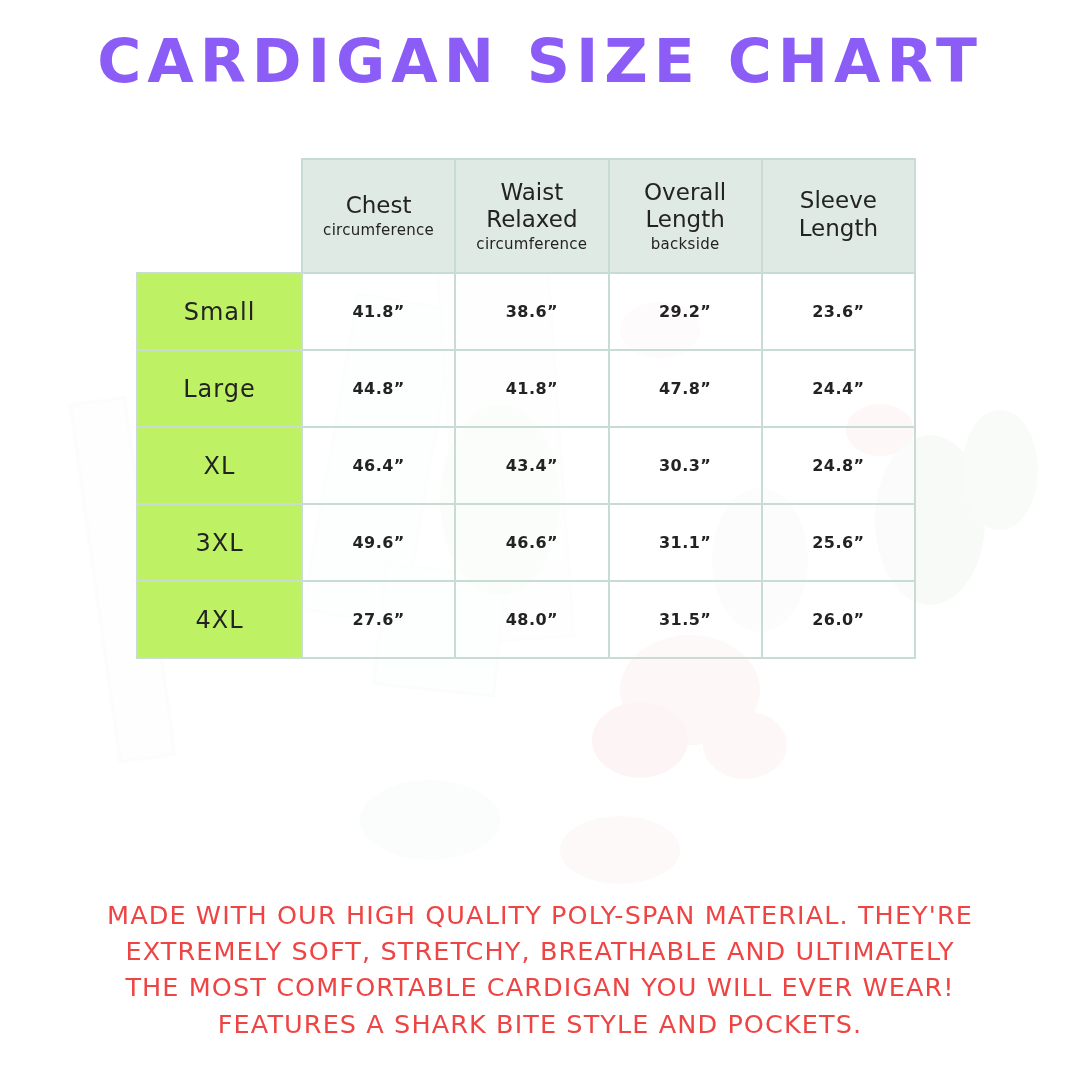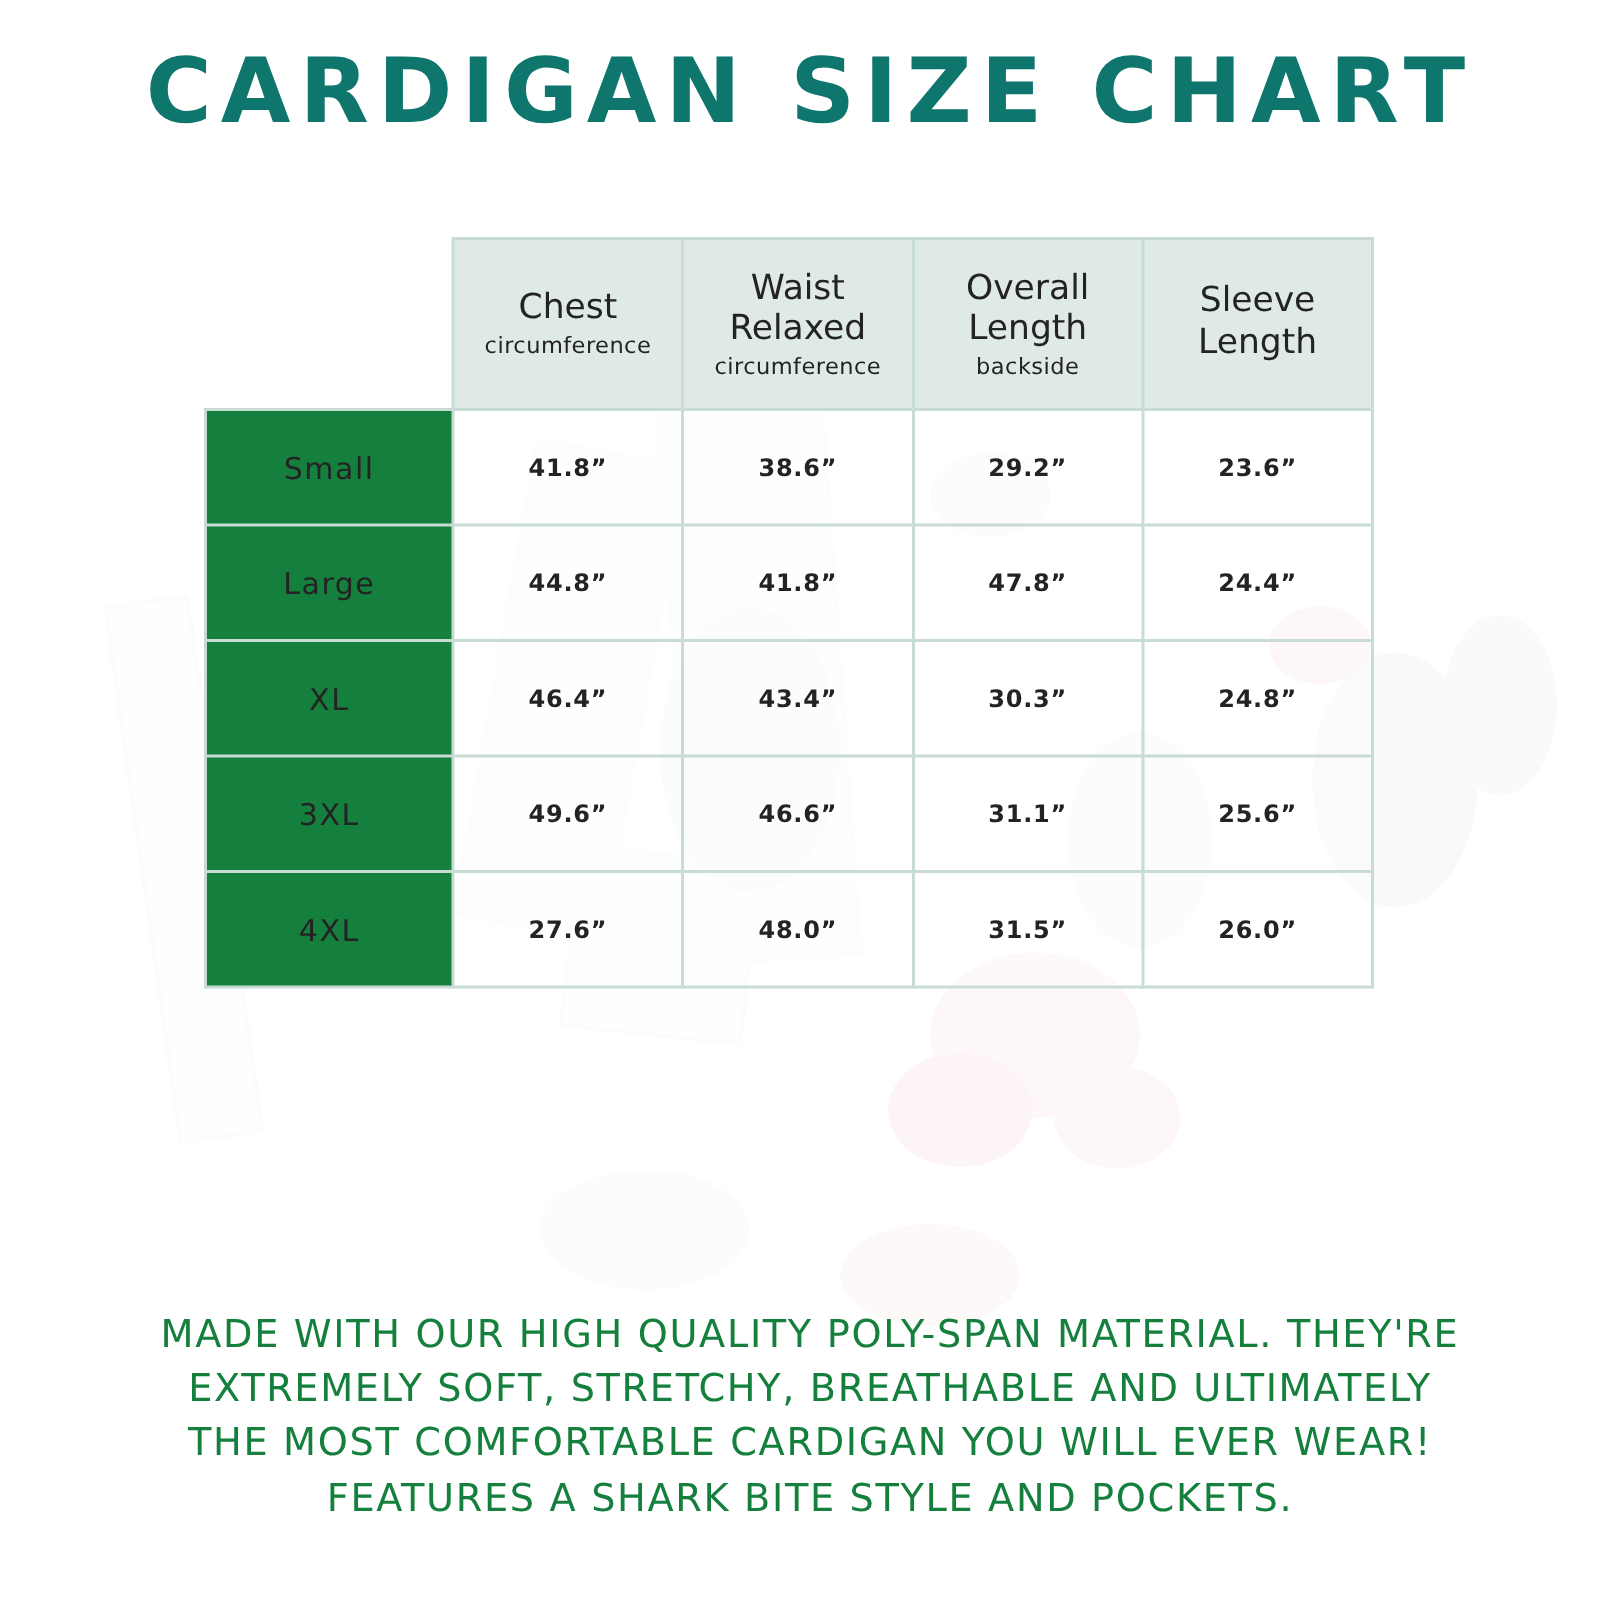--- a/index.html
+++ b/index.html
@@ -28,21 +28,21 @@
   
   .title {
     position: absolute;
     left: 0;
     top: 26px;
     width: 1080px;
     text-align: center;
     font-size: 60px;
     letter-spacing: 6px;
     font-weight: 700;
-    color: #0f766e;
+    color: #8b5cf6;
     font-family: "DejaVu Sans", sans-serif;
     z-index: 3;
   }
 
   
   .table-wrap {
     position: absolute;
     left: 136px;
     top: 158px;
     width: 808px;
@@ -75,45 +75,45 @@
     font-size: 23px;
     line-height: 1.18;
   }
   thead th .sub {
     display: block;
     font-size: 15px;
     letter-spacing: .3px;
     margin-top: 3px;
   }
   tbody td.row-label {
-    background: #15803d;
+    background: #bef264;
     width: 164px;
-    font-size: 20px;
+    font-size: 24px;
     height: 75px;
     letter-spacing: 1px;
   }
   tbody td.val {
     font-size: 16px;
     height: 75px;
     letter-spacing: .5px;
     background: rgba(255,255,255,0.30);
     font-weight: bold;
   }
 
   
   .footer-note {
     position: absolute;
     left: 50px;
-    top: 872px;
+    top: 897px;
     width: 980px;
     text-align: center;
     font-size: 25.5px;
     line-height: 1.42;
     letter-spacing: 1.1px;
-    color: #15803d;
+    color: #ef4444;
     font-weight: 500;
     z-index: 3;
   }
   .footer-note div { white-space: nowrap; }
 </style>
 </head>
 <body>
 
 <svg class="bg-art" viewBox="0 0 1080 1080" xmlns="http://www.w3.org/2000/svg" aria-hidden="true">
   <g opacity="0.16">

